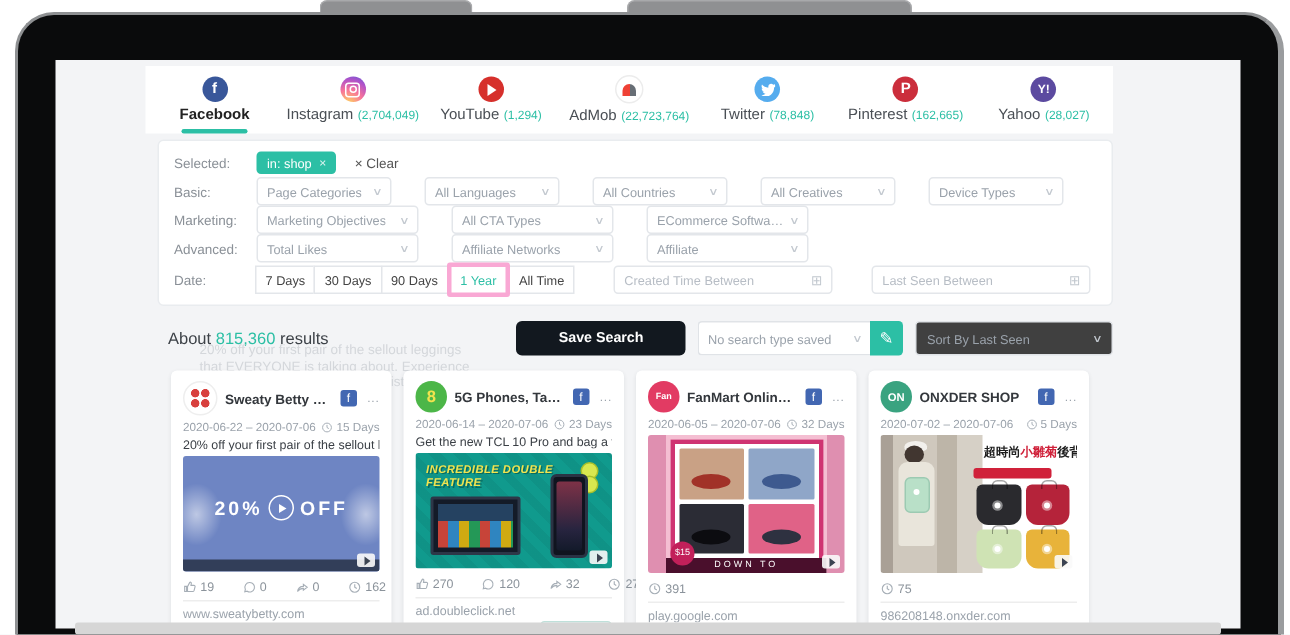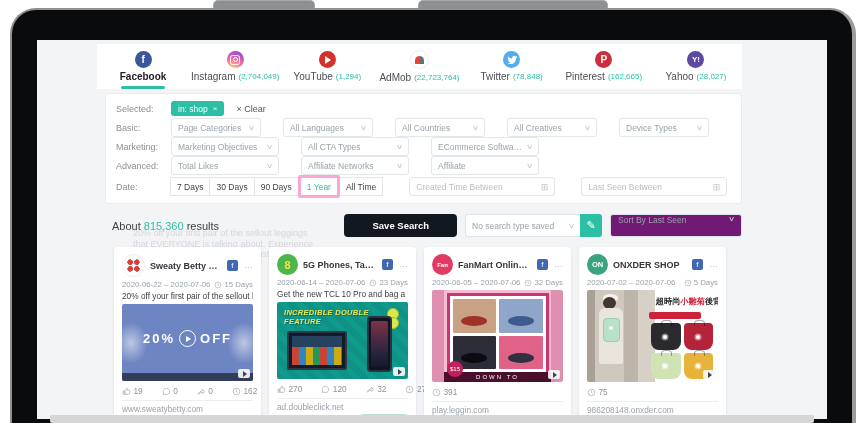--- a/index.html
+++ b/index.html
@@ -69,22 +69,22 @@
   .results{position:absolute;left:75px;top:174px;width:630px;display:flex;align-items:center}
   .rtext{font-size:11px;color:#3d4248}
   .rcount{color:#2cbfa5}
   .rright{margin-left:auto;display:flex;align-items:center;gap:8px}
   .savebtn{background:#12181f;color:#fff;font-size:9.5px;font-weight:bold;padding:6px 28px;border-radius:4px;cursor:pointer}
   .savedwrap{display:flex;align-items:stretch}
   .savedbox{width:102px;height:21px;background:#fff;border:1px solid #e0e3e7;border-right:none;border-radius:3px 0 0 3px;
             display:flex;align-items:center;justify-content:space-between;padding:0 6px;font-size:8.5px;color:#9aa2ab;cursor:pointer}
   .pencilbtn{width:22px;height:23px;background:#2cbfa5;border-radius:0 3px 3px 0;color:#fff;
              display:flex;align-items:center;justify-content:center;font-size:11px;cursor:pointer}
-  .sortbox{width:116px;height:21px;background:#701a75;border:1px solid #e0e3e7;border-radius:3px;
-           display:flex;justify-content:space-between;padding:0 7px;font-size:8.5px;color:#9aa2ab;cursor:pointer}
+  .sortbox{width:116px;height:21px;background:#404040;border:1px solid #e0e3e7;border-radius:3px;
+           display:flex;align-items:center;justify-content:space-between;padding:0 7px;font-size:8.5px;color:#9aa2ab;cursor:pointer}
 
   
   .ghost{position:absolute;left:96px;top:188px;font-size:9px;color:#d4d7db;line-height:10.5px;z-index:0}
 
   
   .cards{position:absolute;left:77px;top:207px;display:flex;gap:8px;z-index:1}
   .card{width:147px;height:178px;background:#fff;border-radius:4px;box-shadow:0 1px 3px rgba(40,50,60,.10);
         padding:7px 8px;box-sizing:border-box;cursor:pointer}
   .chead{display:flex;align-items:center;gap:5px}
   .avatar{width:21px;height:21px;border-radius:50%;flex:none;display:flex;align-items:center;justify-content:center;
@@ -519,21 +519,21 @@
         </div>
         <div class="cstats">
           <span class="stat">
               <svg class="icon-svg" width="9" height="9" viewBox="0 0 12 12">
                 <circle cx="6" cy="6" r="4.4" fill="none" stroke="#a7afb7"></circle>
                 <path d="M6 3.4V6l1.8 1.1" fill="none" stroke="#a7afb7"></path>
               </svg>
               <span>391</span>
             </span>
         </div>
-        <div class="cdomain">play.leggin.com</div>
+        <div class="cdomain">play.google.com</div>
         <div class="ctitlerow">
 
           <span class="cbtn">Learn More</span>
         </div>
 
       </div>
 
       <div class="card">
         <div class="chead">
           <span class="avatar av4">ON</span>

